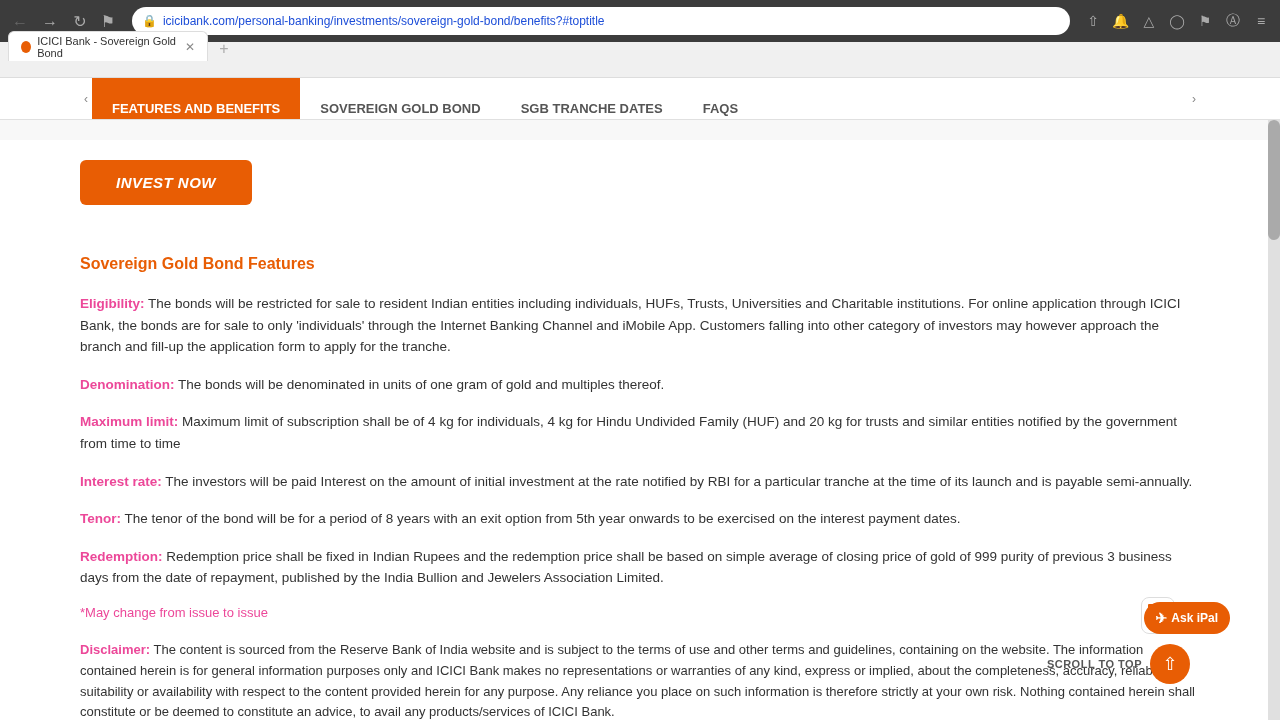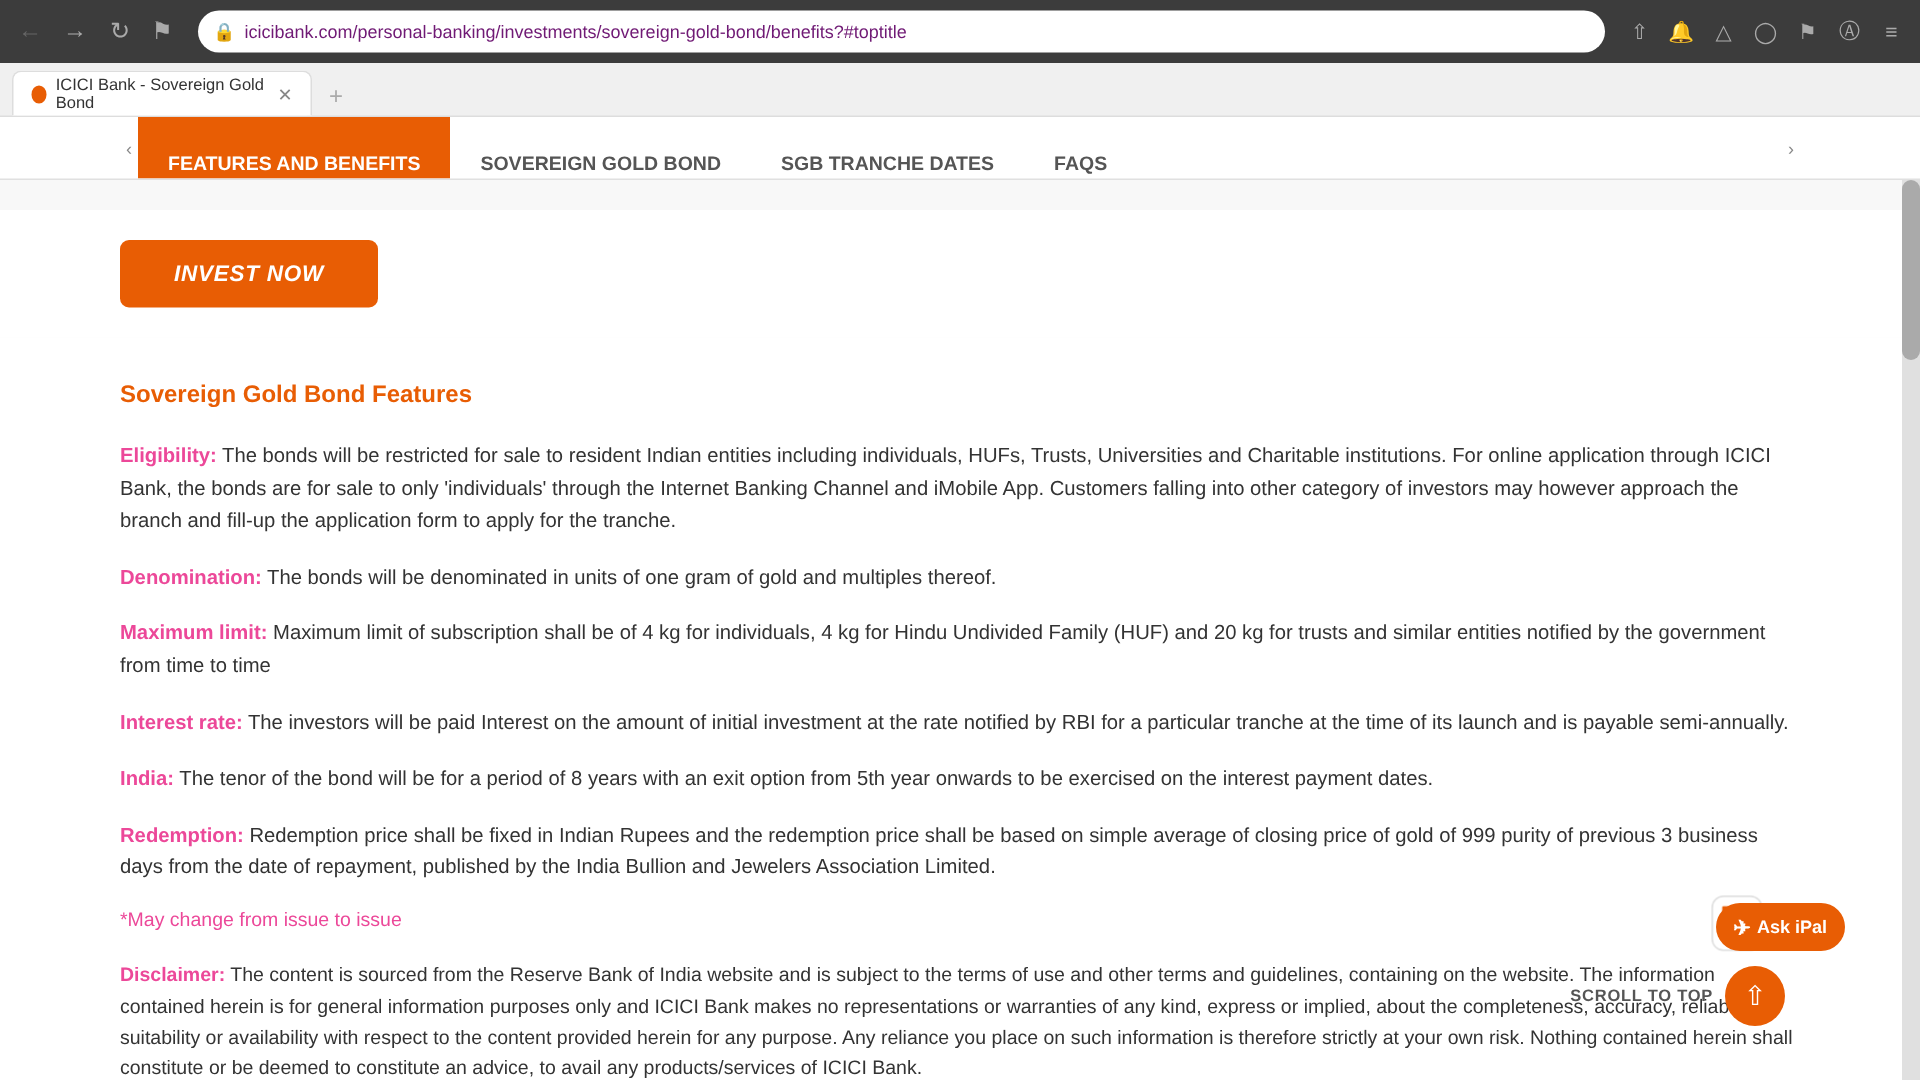--- a/index.html
+++ b/index.html
@@ -41,21 +41,21 @@
       border-radius: 20px;
       height: 28px;
       padding: 0 10px;
       margin: 0 8px;
       gap: 6px;
     }
     .address-bar-icon { font-size: 12px; color: #555; }
     .address-bar {
       flex: 1;
       font-size: 12px;
-      color: #701a75;
+      color: #1d4ed8;
       border: none;
       outline: none;
       background: transparent;
     }
     .browser-actions {
       display: flex;
       align-items: center;
       gap: 6px;
     }
     .browser-action-btn {
@@ -70,21 +70,21 @@
       align-items: center;
       justify-content: center;
     }
 
     
     .tab-bar {
       background: #f0f0f0;
       height: 36px;
       display: flex;
       align-items: flex-end;
-      padding: 0 8px;
+      padding: 16px 8px;
       border-bottom: 1px solid #ddd;
     }
     .browser-tab {
       background: #fff;
       border: 1px solid #ddd;
       border-bottom: none;
       border-radius: 6px 6px 0 0;
       padding: 6px 12px;
       font-size: 11px;
       color: #333;
@@ -347,21 +347,21 @@
       <span class="feature-label">Maximum limit:</span>
       <span>Maximum limit of subscription shall be of 4 kg for individuals, 4 kg for Hindu Undivided Family (HUF) and 20 kg for trusts and similar entities notified by the government from time to time</span>
     </p>
 
     <p class="feature-item">
       <span class="feature-label">Interest rate:</span>
       <span>The investors will be paid Interest on the amount of initial investment at the rate notified by RBI for a particular tranche at the time of its launch and is payable semi-annually.</span>
     </p>
 
     <p class="feature-item">
-      <span class="feature-label">India:</span>
+      <span class="feature-label">Tenor:</span>
       <span>The tenor of the bond will be for a period of 8 years with an exit option from 5th year onwards to be exercised on the interest payment dates.</span>
     </p>
 
     <p class="feature-item">
       <span class="feature-label">Redemption:</span>
       <span>Redemption price shall be fixed in Indian Rupees and the redemption price shall be based on simple average of closing price of gold of 999 purity of previous 3 business days from the date of repayment, published by the India Bullion and Jewelers Association Limited.</span>
     </p>
 
     <p class="footnote">*May change from issue to issue</p>
 

